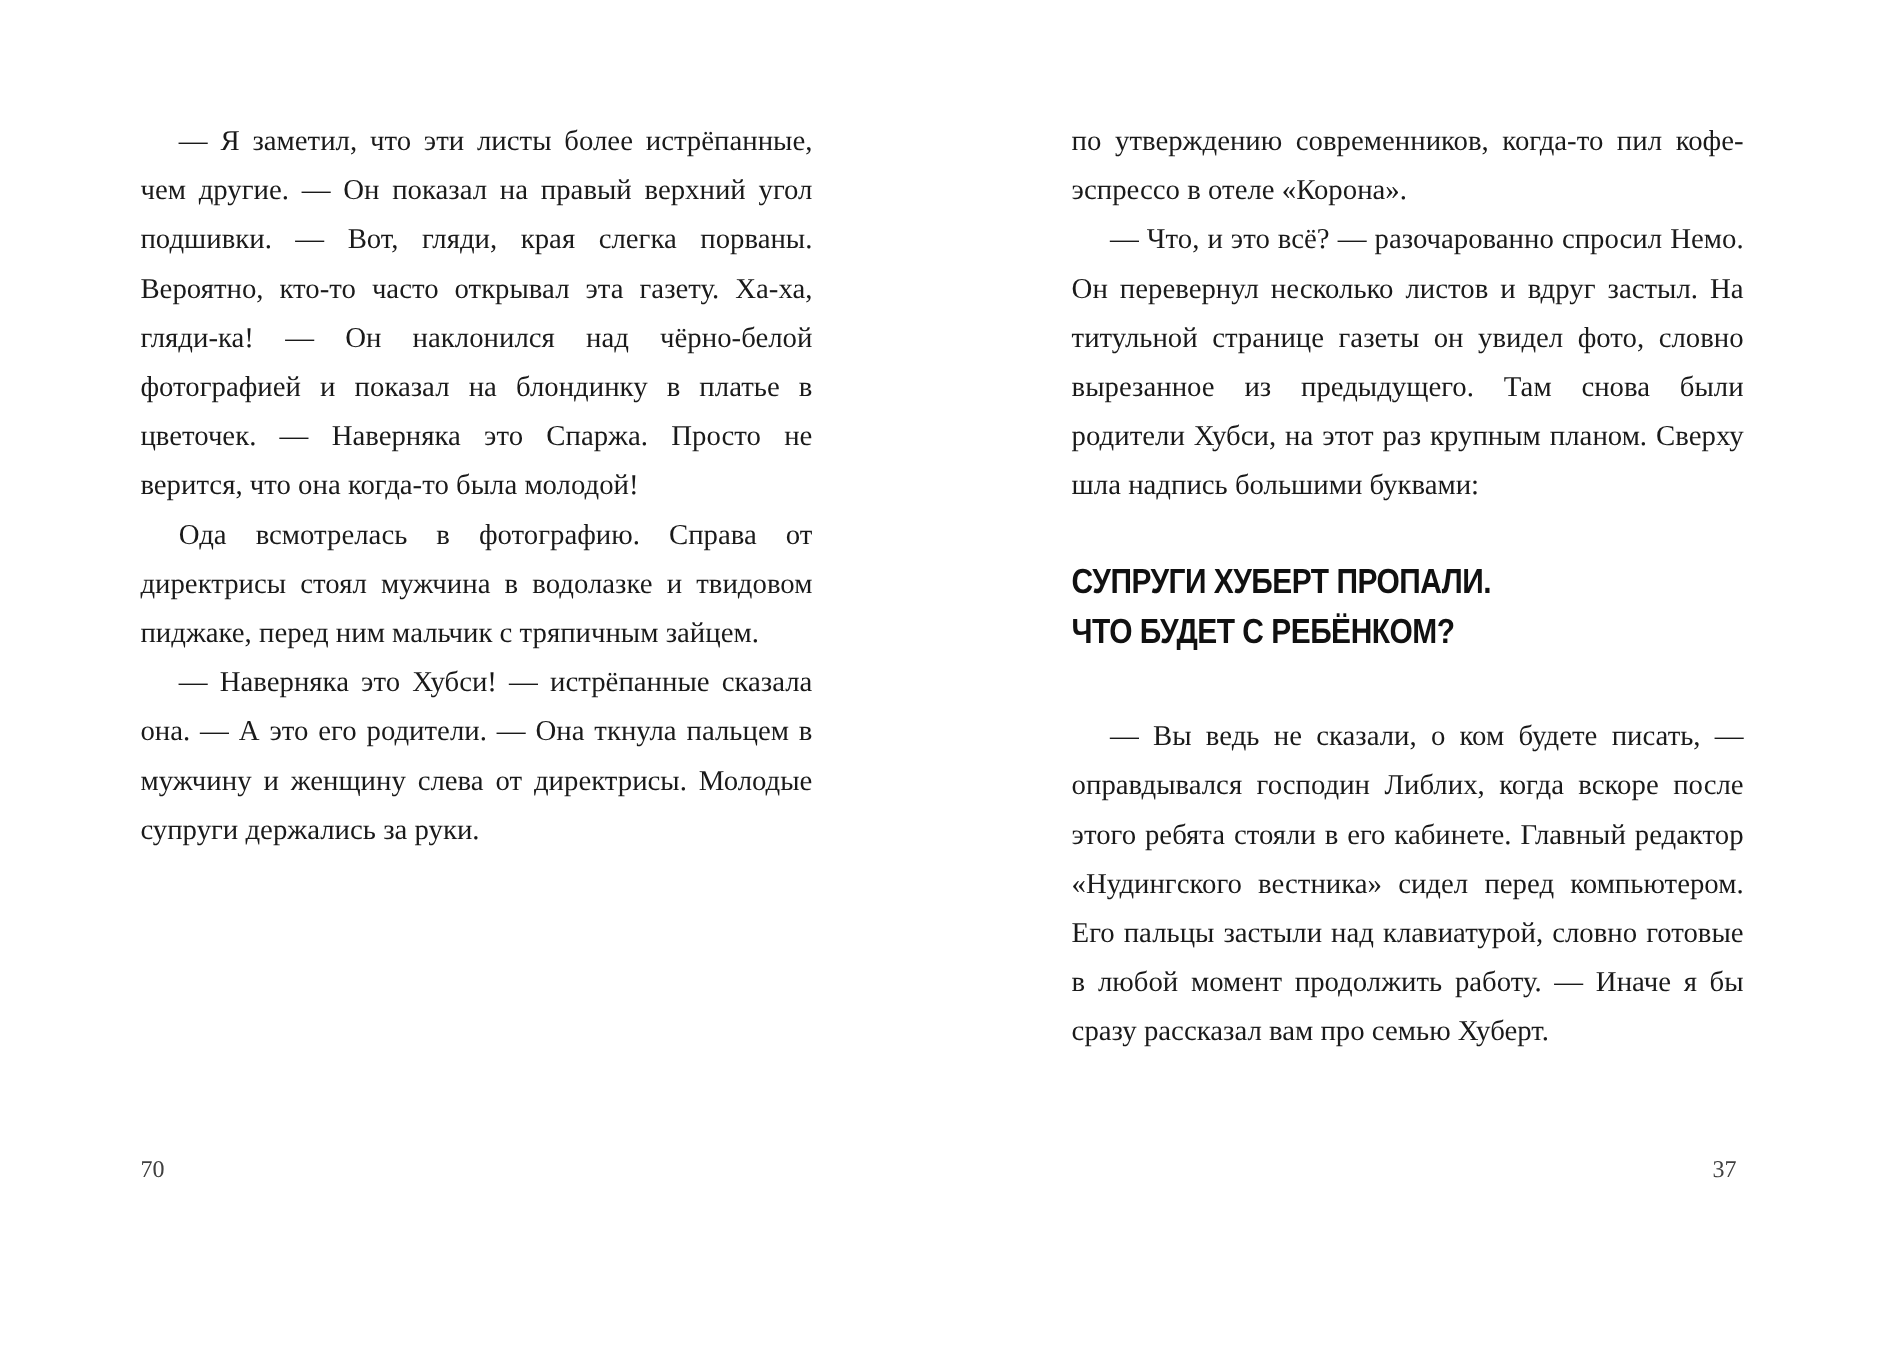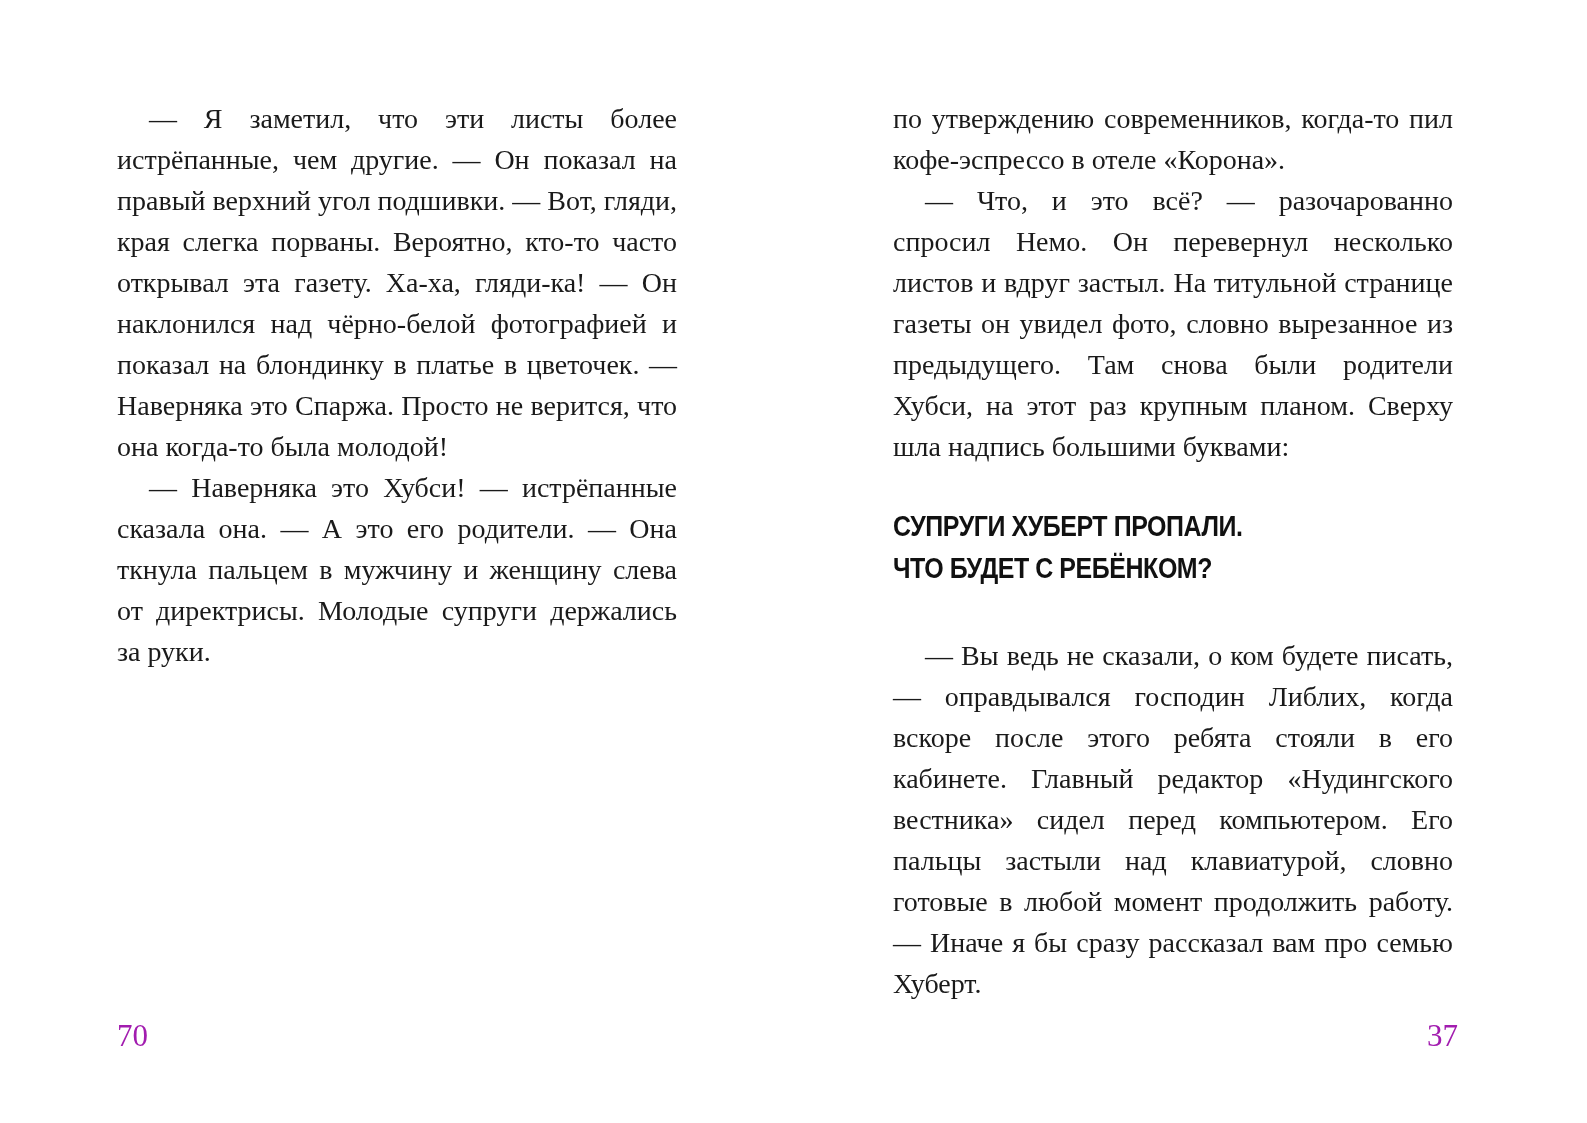--- a/index.html
+++ b/index.html
@@ -17,21 +17,21 @@
   }
   .page {
     position: absolute;
     top: 98px;
     width: 560px;
   }
   .page-left { left: 117px; }
   .page-right { left: 893px; }
   .para {
     margin: 0;
-    font-size: 28px;
+    font-size: 24px;
     line-height: 41px;
     text-align: justify;
     text-indent: 32px;
     hyphens: manual;
   }
   .para.noindent { text-indent: 0; }
   .headline {
     margin: 38px 0 0 0;
     font-family: "Liberation Sans", "DejaVu Sans", sans-serif;
     font-weight: bold;
@@ -39,34 +39,35 @@
     line-height: 42px;
     letter-spacing: -0.5px;
     transform: scaleX(0.86);
     transform-origin: left top;
     color: #111;
   }
   .headline-line { display: block; white-space: nowrap; }
   .after-headline { margin-top: 46px; }
   .page-number {
     position: absolute;
-    top: 1021px;
-    font-size: 31px;
+    top: 960px;
+    font-size: 20px;
     line-height: 30px;
     font-family: "Liberation Serif", "DejaVu Serif", serif;
-    color: #a21caf;
+    color: #404040;
   }
   .page-number.left { left: 117px; }
   .page-number.right { left: 1427px; }
 </style>
 </head>
 <body>
 
 <div class="page page-left">
   <p class="para">— Я заметил, что эти листы более истрёпанные, чем другие. — Он показал на правый верхний угол подшивки. — Вот, гляди, края слегка порваны. Вероятно, кто-то часто открывал эта газету. Ха-ха, гляди-ка! — Он наклонился над чёрно-белой фотографией и показал на блондинку в платье в цветочек. — Наверняка это Спаржа. Просто не верится, что она когда-то была молодой!</p>
+  <p class="para">Ода всмотрелась в фотографию. Справа от директрисы стоял мужчина в водолазке и твидовом пиджаке, перед ним мальчик с тряпичным зайцем.</p>
   <p class="para">— Наверняка это Хубси! — истрёпанные сказала она. — А это его родители. — Она ткнула пальцем в мужчину и женщину слева от директрисы. Молодые супруги держались за руки.</p>
 </div>
 
 <div class="page page-right">
   <p class="para noindent">по утверждению современников, когда-то пил кофе-эспрессо в отеле «Корона».</p>
   <p class="para">— Что, и это всё? — разочарованно спросил Немо. Он перевернул несколько листов и вдруг застыл. На титульной странице газеты он увидел фото, словно вырезанное из предыдущего. Там снова были родители Хубси, на этот раз крупным планом. Сверху шла надпись большими буквами:</p>
   <div class="headline">
     <span class="headline-line">СУПРУГИ ХУБЕРТ ПРОПАЛИ.</span>
     <span class="headline-line">ЧТО БУДЕТ С РЕБЁНКОМ?</span>
   </div>

